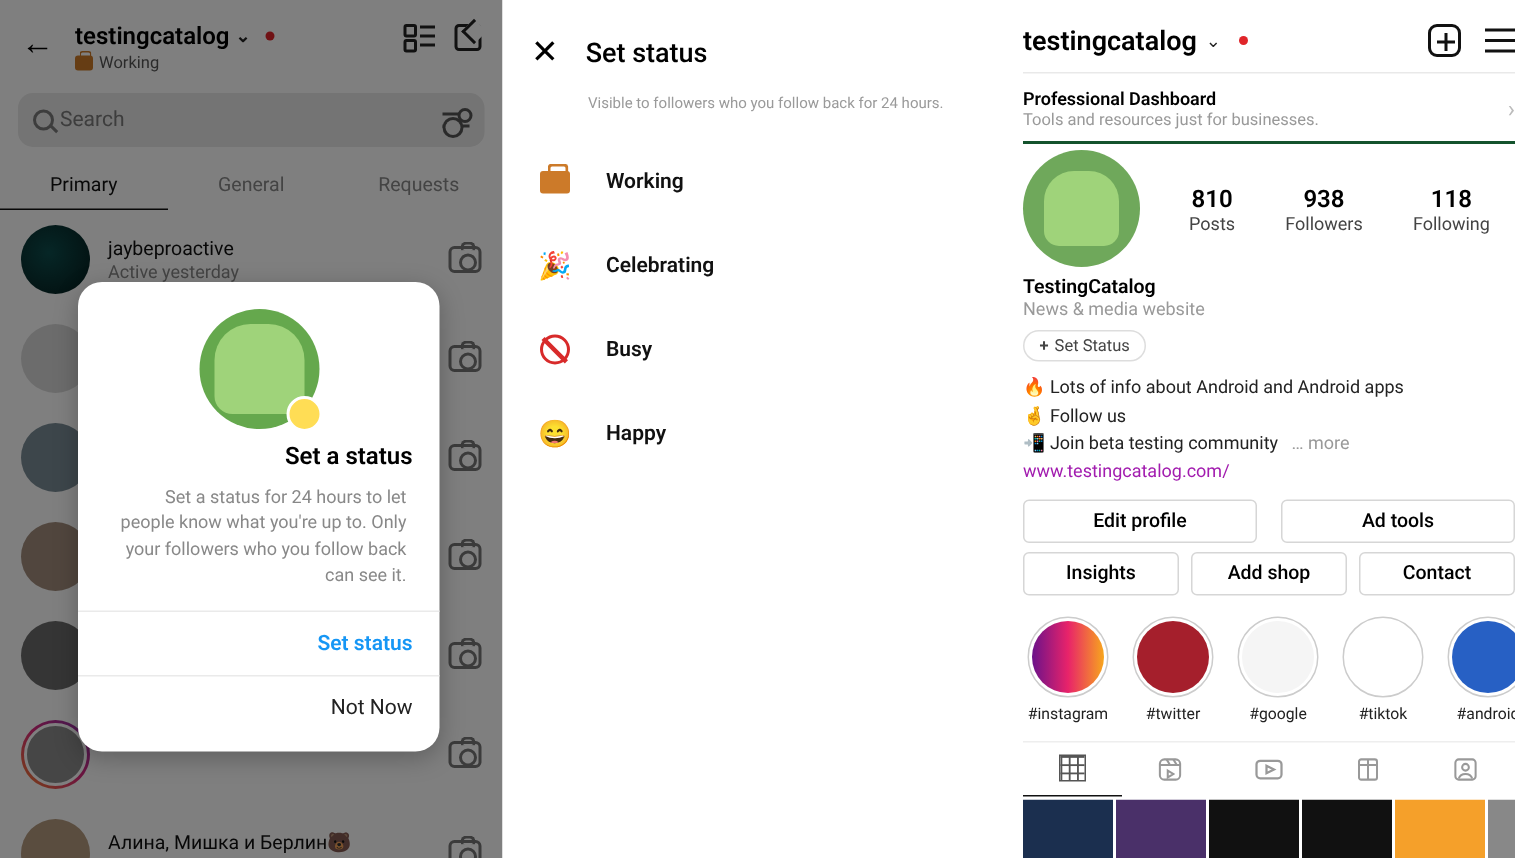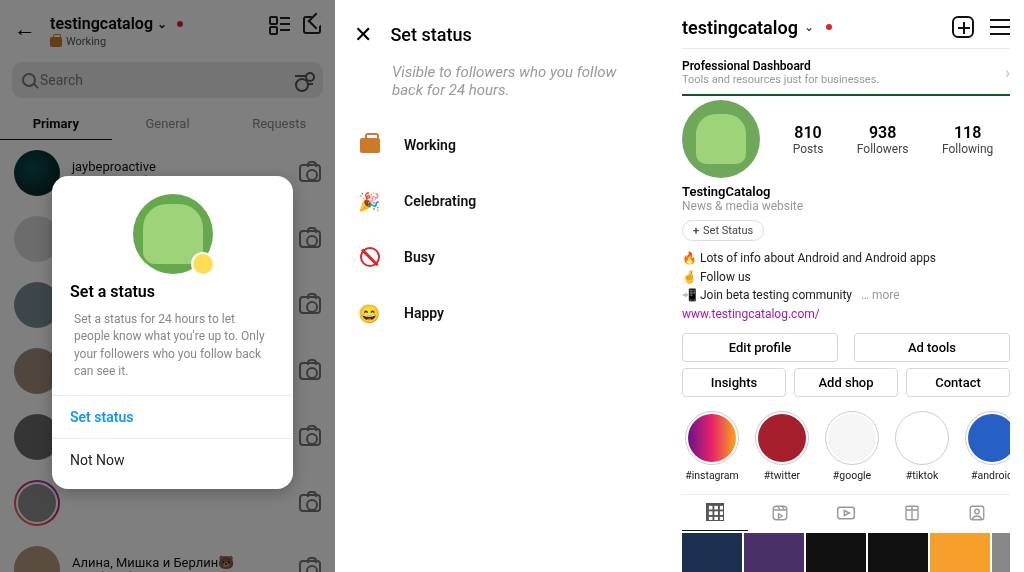--- a/index.html
+++ b/index.html
@@ -31,49 +31,49 @@
 
   .search-bar { margin:8px 12px 10px; background:#e8e8e8; border-radius:10px; height:36px; display:flex; align-items:center; padding:0 10px; color:#7a7a7a; font-size:14px; gap:4px;}
   .search-glass{width:14px;height:14px;border:2px solid #7a7a7a;border-radius:50%;position:relative;}
   .search-glass::after{content:"";position:absolute;width:6px;height:2px;background:#7a7a7a;transform:rotate(45deg);right:-5px;bottom:-2px;}
   .sliders-icon{margin-left:auto;width:18px;height:14px;position:relative;}
   .sliders-icon::before{content:"";position:absolute;left:0;top:2px;width:18px;height:2px;background:#555;box-shadow:0 8px 0 #555;}
   .sliders-icon::after{content:"";position:absolute;top:-1px;left:10px;width:6px;height:6px;border-radius:50%;background:#e8e8e8;border:2px solid #555;box-shadow:-8px 8px 0 -0px #e8e8e8, -8px 8px 0 2px #555; }
 
   .tabs { display:flex; font-size:13px; color:#888; }
   .tab { flex:1; text-align:center; padding:8px 0; }
-  .tab.active { color:#111; font-weight:700; border-bottom:1px solid #111; }
+  .tab.active { color:#111; font-weight:400; border-bottom:1px solid #111; }
   .conv { display:flex; align-items:center; padding:10px 14px; gap:12px; }
   .conv-av { width:46px;height:46px;border-radius:50%;background:#bbb;flex-shrink:0; background-size:cover; }
   .conv-texts { flex:1; min-width:0;}
   .conv-name{font-size:13px;color:#111;}
   .conv-sub{font-size:12px;color:#888; white-space:nowrap; overflow:hidden; text-overflow:ellipsis;}
   .cam{width:22px;height:18px;border:2px solid #777;border-radius:4px;position:relative;}
   .cam::before{content:"";position:absolute;width:8px;height:8px;border:2px solid #777;border-radius:50%;top:3px;left:5px;}
   .cam::after{content:"";position:absolute;width:6px;height:4px;border:2px solid #777;border-bottom:none;border-radius:4px 4px 0 0;top:-5px;left:6px;}
   .ring-av{padding:2px;border-radius:50%;background:linear-gradient(45deg,#f58529,#dd2a7b,#8134af);}
   .ring-inner{width:100%;height:100%;border-radius:50%;background:#bbb;border:2px solid #fff;}
 
-  .modal { position:absolute; z-index:20; left:52px; right:42px; top:176px; background:#fff; border-radius:16px; padding:18px 18px 8px; text-align:left; box-shadow:0 4px 16px rgba(0,0,0,.25);}
+  .modal { position:absolute; z-index:20; left:52px; right:42px; top:188px; background:#fff; border-radius:16px; padding:18px 18px 8px; text-align:right; box-shadow:0 4px 16px rgba(0,0,0,.25);}
   .modal-av-wrap{width:80px;height:80px;border-radius:50%;margin:0 auto 8px;position:relative;}
   .modal-av{width:100%;height:100%;border-radius:50%;background:linear-gradient(180deg,#6fbf44 40%,#3a7a3a 40%),#5fa83e;background:#65a84d;position:relative;overflow:hidden;}
   .android-shape{position:absolute;inset:10px;background:#9fd37a;border-radius:40% 40% 20% 20%;}
   .smiley{position:absolute;right:-2px;bottom:-2px;width:24px;height:24px;border-radius:50%;background:#ffdd55;border:2px solid #fff;}
   .modal-title{font-weight:600;font-size:16px;margin-top:6px;}
   .modal-desc{font-size:12px;color:#888;line-height:1.45;margin:10px 4px 14px;}
   .modal-sep{height:1px;background:#eaeaea;margin:0 -18px;}
   .modal-btn{padding:13px 0;font-size:14px;}
   .modal-btn.primary{color:#1596f5;font-weight:600;}
   .modal-btn.secondary{color:#222;}
 
   
   .p2-header{display:flex;align-items:center;gap:18px;padding:22px 18px 10px;}
   .close-x{font-size:22px;font-weight:300;}
   .p2-title{font-size:18px;font-weight:500;}
-  .p2-sub{font-size:15px;color:#9a9a9a;padding:6px 22px 18px 56px;font-style:italic;}
+  .p2-sub{font-size:10px;color:#9a9a9a;padding:6px 22px 18px 56px;}
   .status-opt{display:flex;align-items:center;gap:22px;padding:16px 22px;}
   .status-icon{width:24px;height:24px;display:flex;align-items:center;justify-content:center;font-size:18px;}
   .big-briefcase{width:20px;height:15px;background:#cc7a29;border-radius:2px;position:relative;}
   .big-briefcase::before{content:"";position:absolute;top:-5px;left:5px;width:10px;height:4px;border:2px solid #cc7a29;border-bottom:none;border-radius:3px 3px 0 0;}
   .busy-icon{width:20px;height:20px;border:2.5px solid #d82a2a;border-radius:50%;position:relative;}
   .busy-icon::after{content:"";position:absolute;width:22px;height:2.5px;background:#d82a2a;transform:rotate(45deg);top:7px;left:-3px;}
   .status-label{font-size:14px;font-weight:600;color:#111;}
 
   
   .p3-inner{padding:0 14px;}

